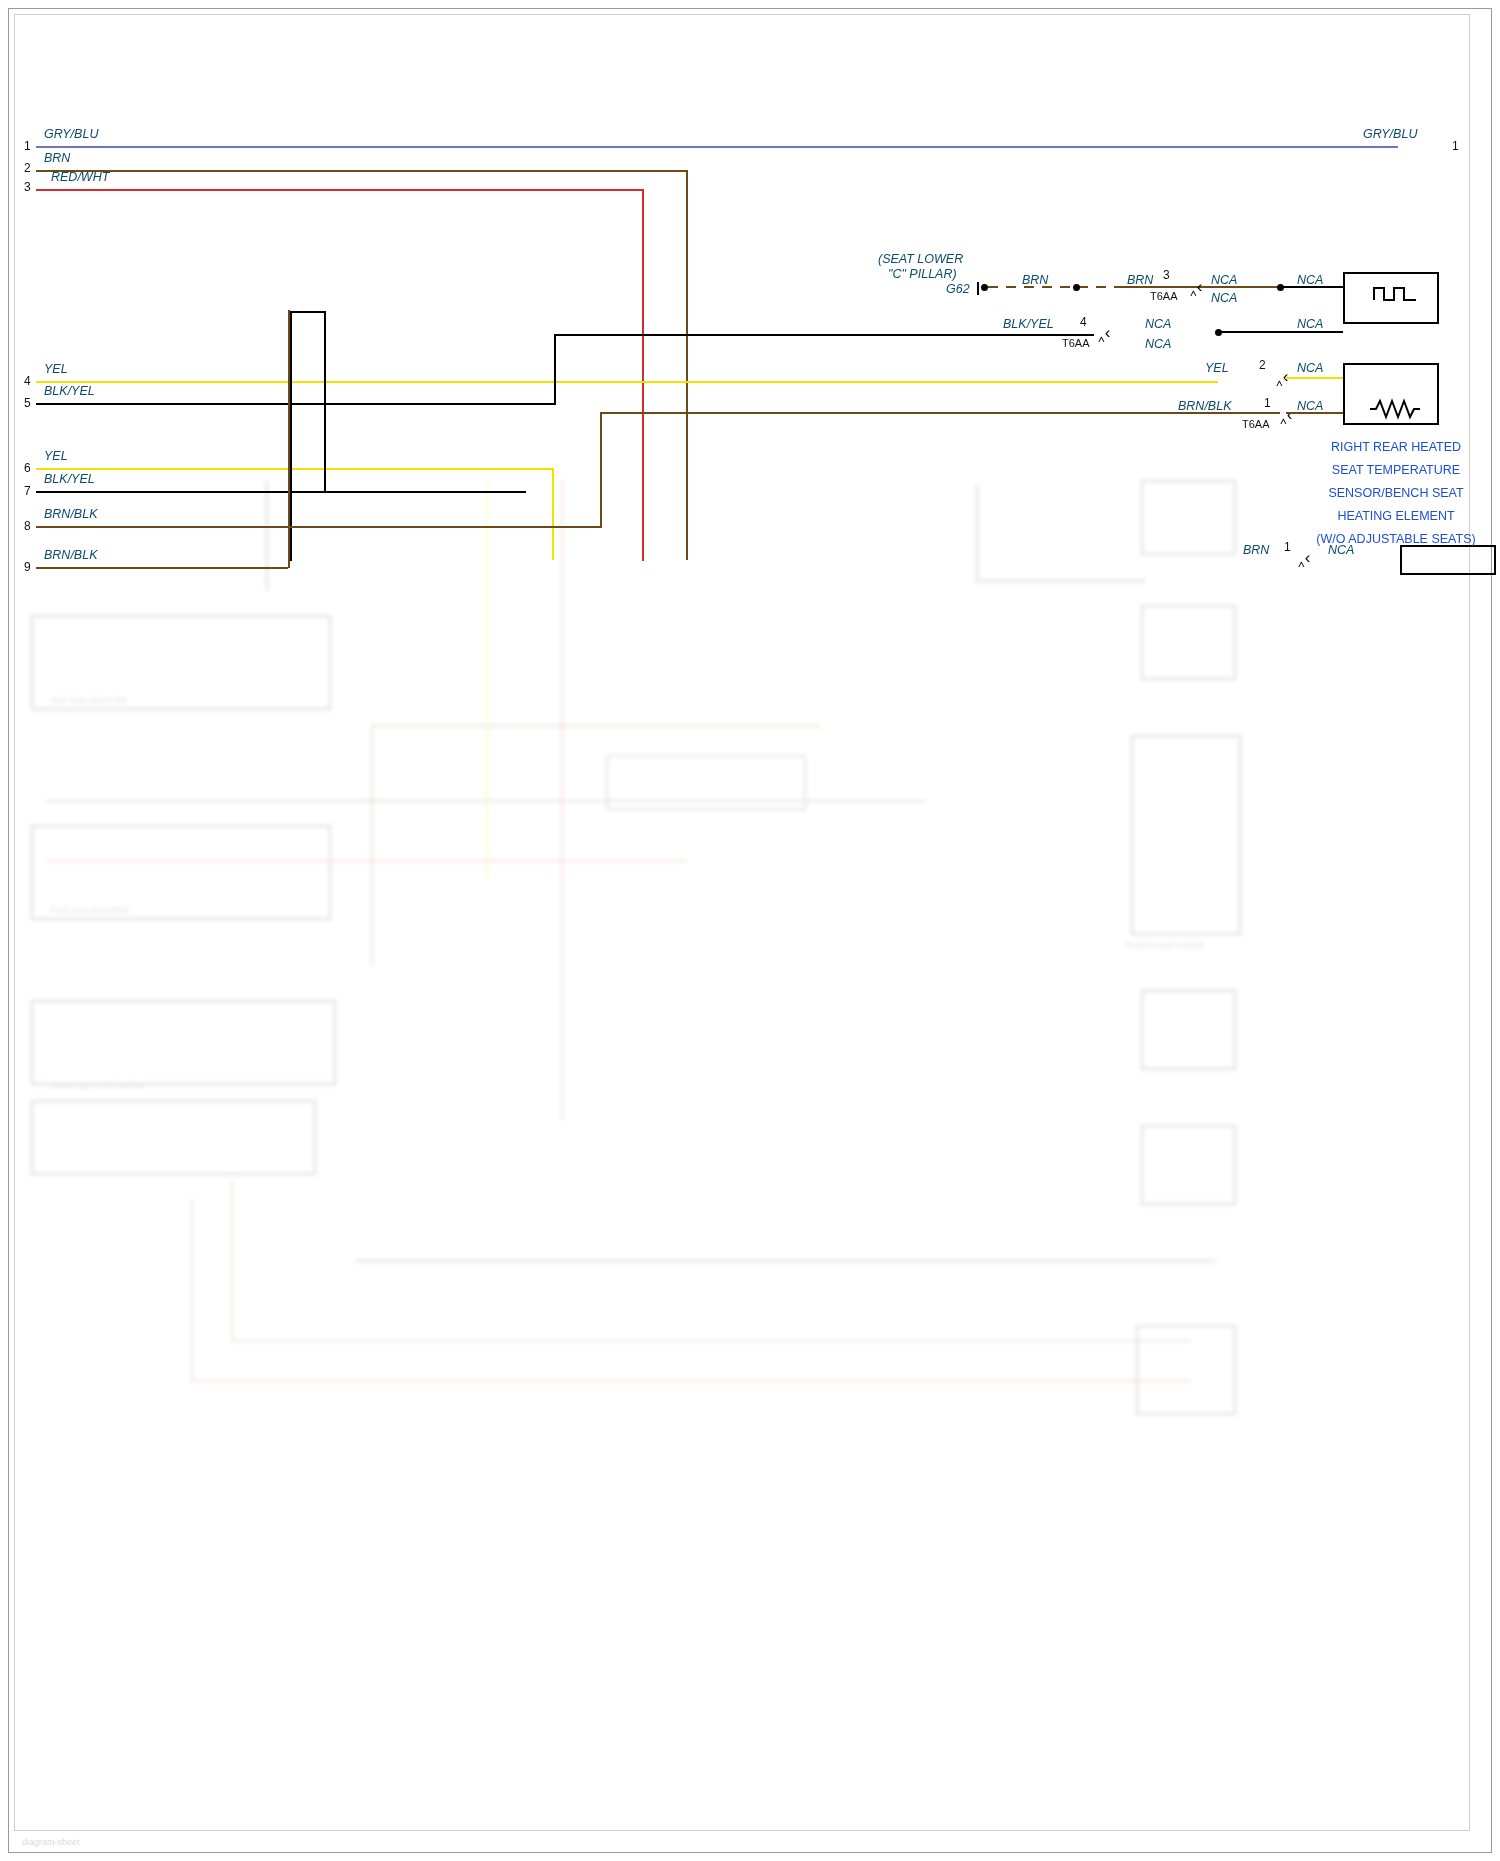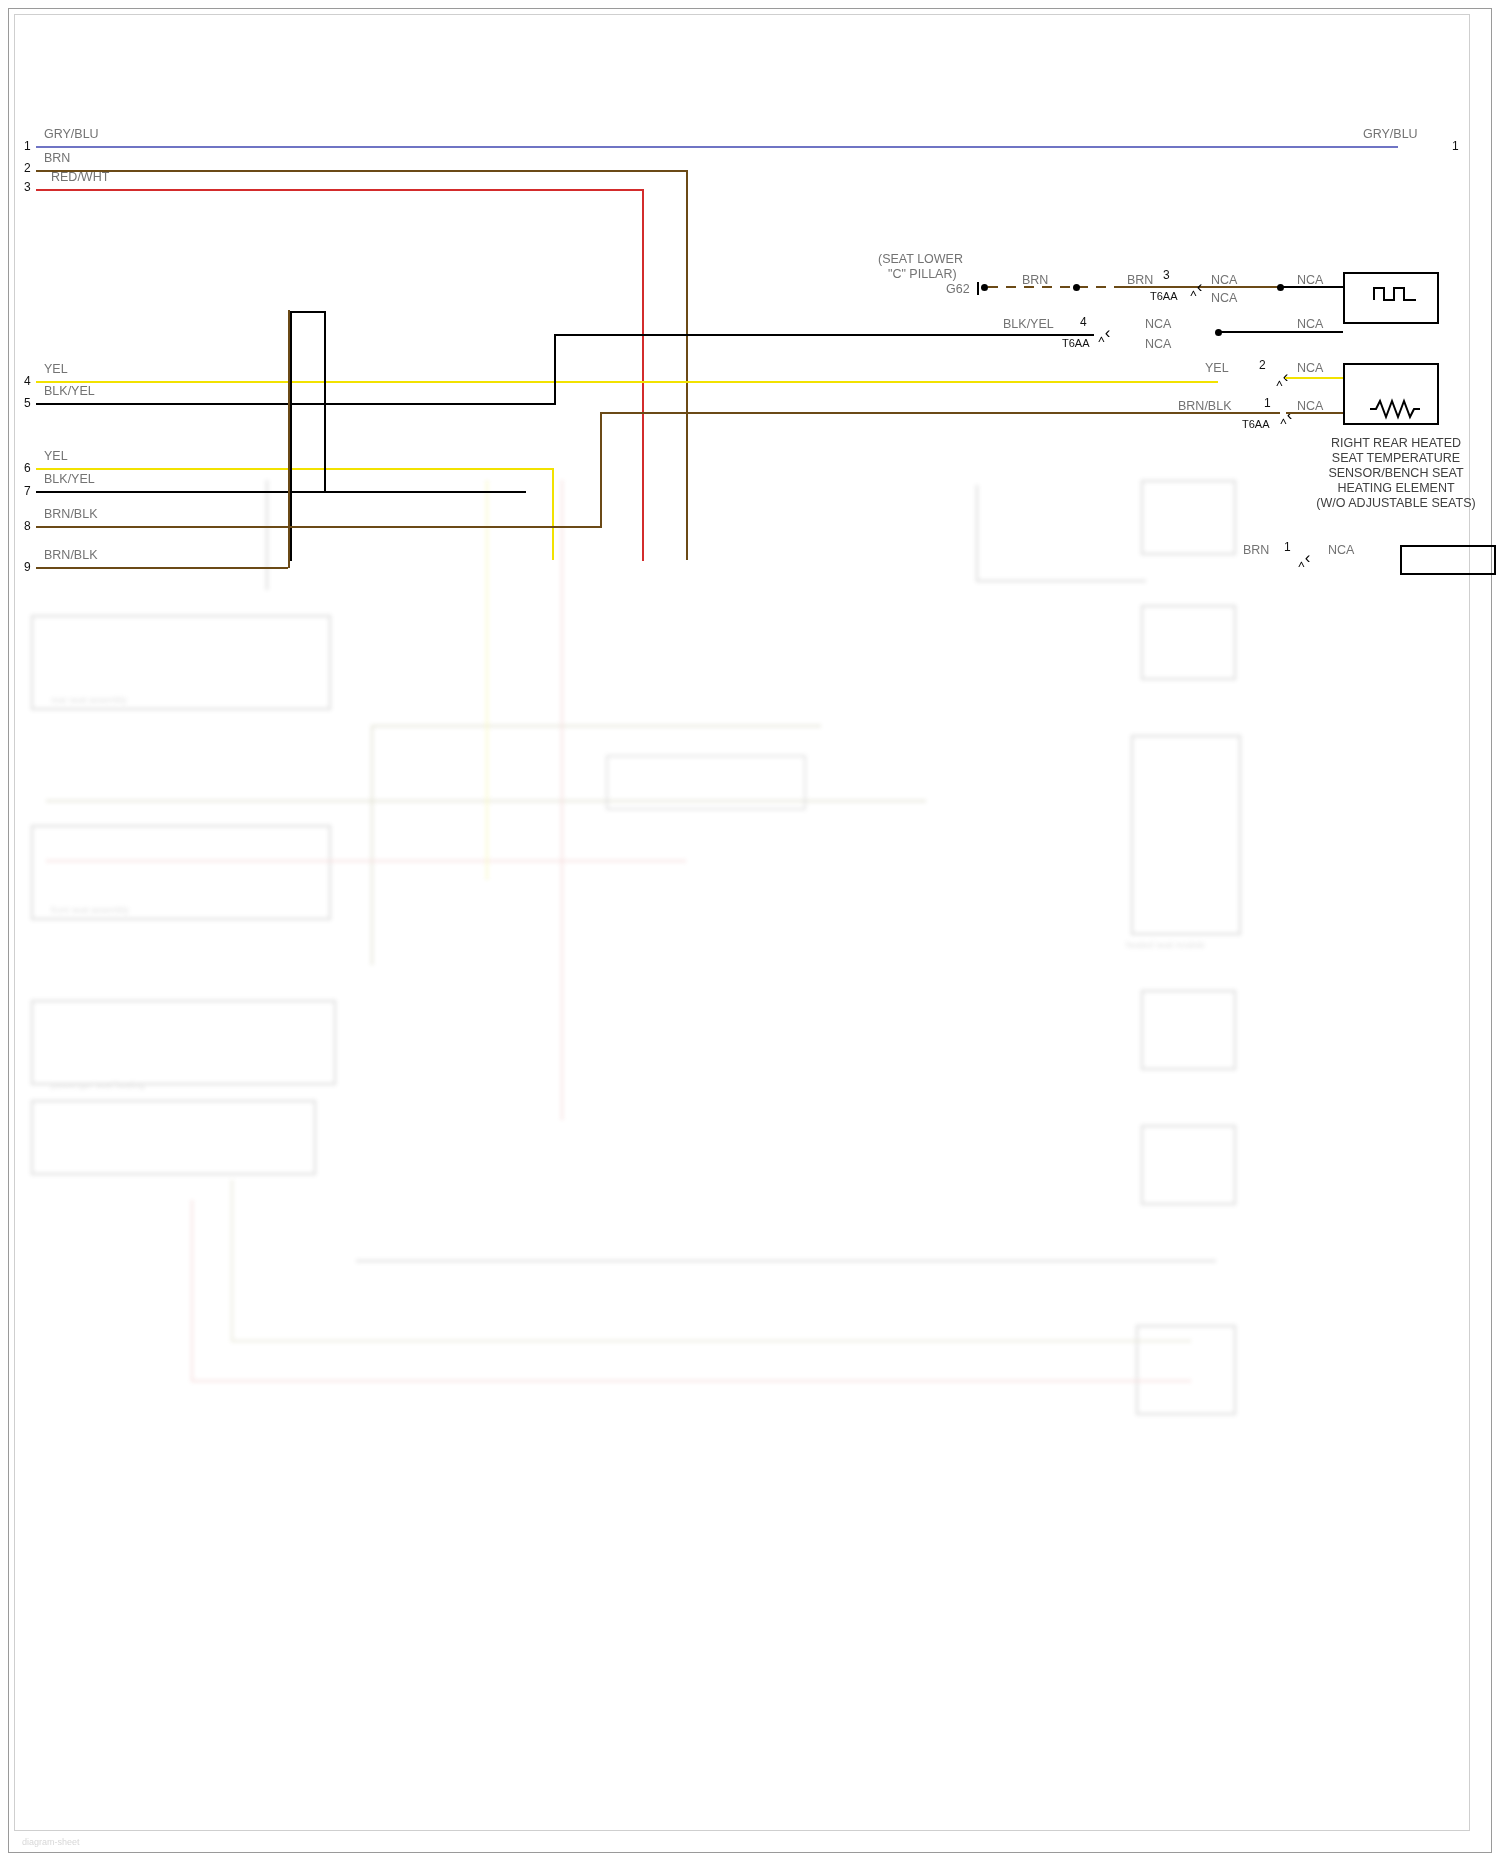--- a/index.html
+++ b/index.html
@@ -53,23 +53,24 @@
   }
   .wire {
     position: absolute;
     background: #000;
   }
   .h { height: 2px; }
   .v { width: 2px; }
   .lbl {
     position: absolute;
     font-size: 12.5px;
-    color: #737373;
+    color: #0c4a6e;
     white-space: nowrap;
     line-height: 13px;
+    font-style: italic;
   }
   .lbl-sm {
     position: absolute;
     font-size: 11px;
     color: #111;
     white-space: nowrap;
     line-height: 12px;
   }
   .pin {
     position: absolute;
@@ -85,22 +86,22 @@
   }
   .box {
     position: absolute;
     border: 2px solid #000;
     box-sizing: border-box;
     background: transparent;
   }
   .caption {
     position: absolute;
     font-size: 12.5px;
-    line-height: 15px;
-    color: #404040;
+    line-height: 23px;
+    color: #1d4ed8;
     text-align: center;
     white-space: pre;
   }
   .watermark {
     position: absolute;
     left: 22px;
     bottom: 14px;
     font-size: 9px;
     color: #d8d8d8;
   }

